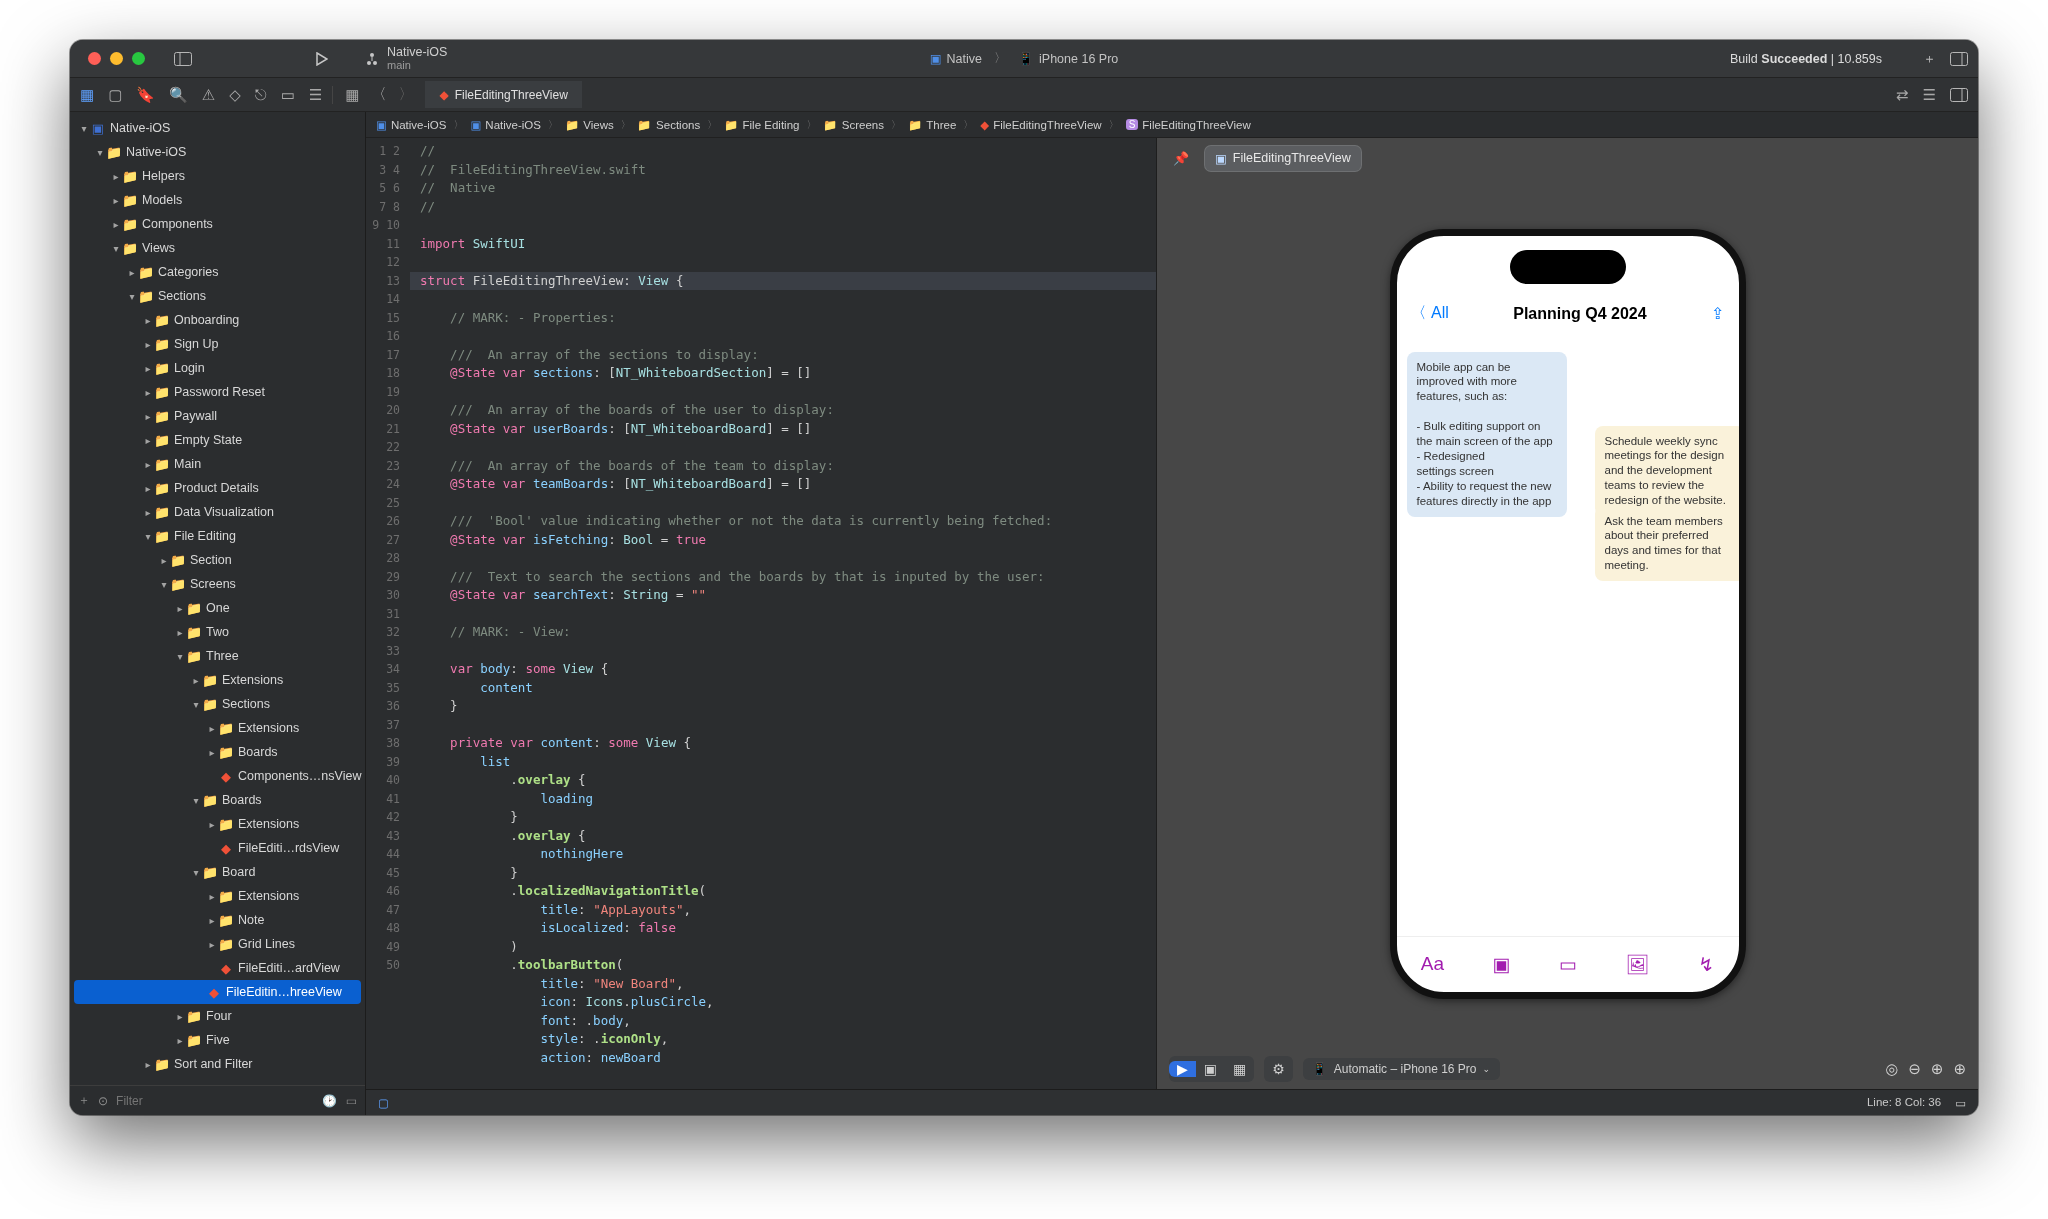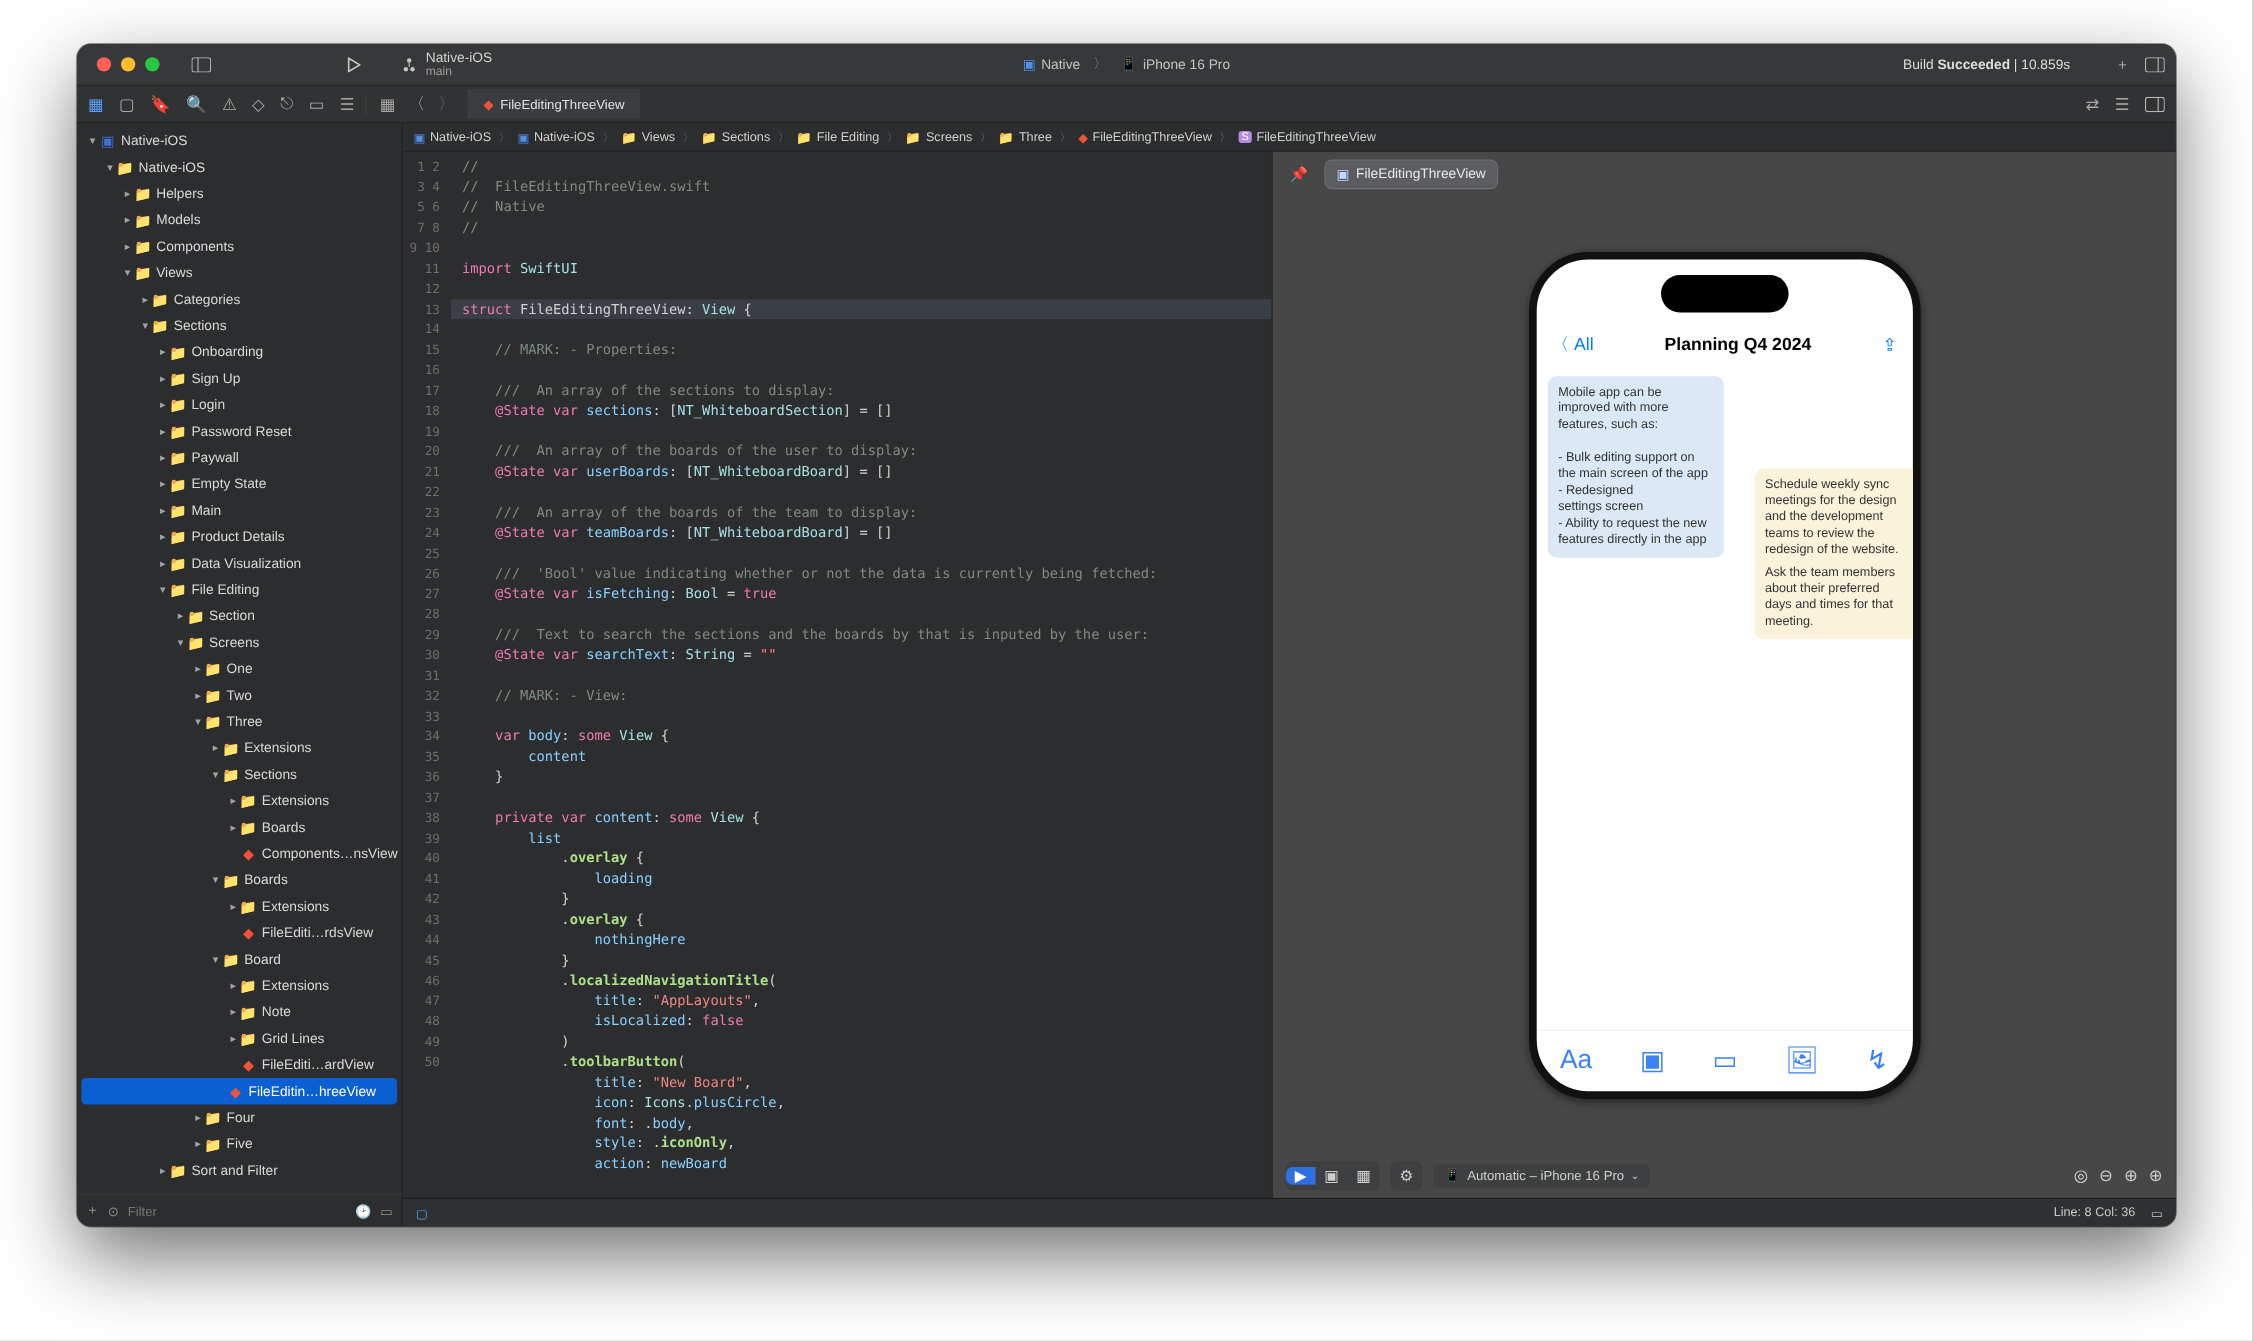--- a/index.html
+++ b/index.html
@@ -250,21 +250,21 @@
     padding:8px 10px;
     font-size:11.5px;
     line-height:1.3;
     color:#333;
   }
   .note.blue { background:#dbe8f5; }
   .note.yellow { background:#faf2da; }
   .note.pink { background:#f6e0e5; }
   .phone-toolbar {
     height:56px; display:flex; align-items:center; justify-content:space-around;
-    color:#3b82f6; font-size:24px;
+    color:#a21caf; font-size:19px;
     border-top:1px solid #eee;
   }
   .canvas-bottombar {
     height:40px;
     display:flex; align-items:center;
     padding: 0 12px; gap:10px;
     color:#cfcfcf;
   }
   .seg {
     background:#3d3f41; border-radius:6px;
@@ -756,21 +756,21 @@
           </div>
           <div class="device-stage">
             <div class="iphone">
               <div class="dynamic-island"></div>
               <div class="phone-nav">
                 <span>〈 <span>All</span></span>
                 <span class="center">Planning Q4 2024</span>
                 <span>⇪</span>
               </div>
               <div class="phone-body">
-                <div class="note blue" style="left:10px; top:6px; width:160px;">Mobile app can be improved with more features, such as:<br>&nbsp;<br>- Bulk editing support on the main screen of the app<br>- Redesigned<br>settings screen<br>- Ability to request the new features directly in the app</div>
+                <div class="note blue" style="left:10px; top:16px; width:160px;">Mobile app can be improved with more features, such as:<br>&nbsp;<br>- Bulk editing support on the main screen of the app<br>- Redesigned<br>settings screen<br>- Ability to request the new features directly in the app</div>
                 <div class="note yellow" style="right:-6px; top:90px; width:150px;">Schedule weekly sync meetings for the design and the development teams to review the redesign of the website.</div>
                 <div class="note yellow" style="right:-6px; top:170px; width:150px;">Ask the team members about their preferred days and times for that meeting.</div>
               </div>
               <div class="phone-toolbar">
                 <span>Aa</span>
                 <span>▣</span>
                 <span>▭</span>
                 <span>🖼</span>
                 <span>↯</span>
               </div>

